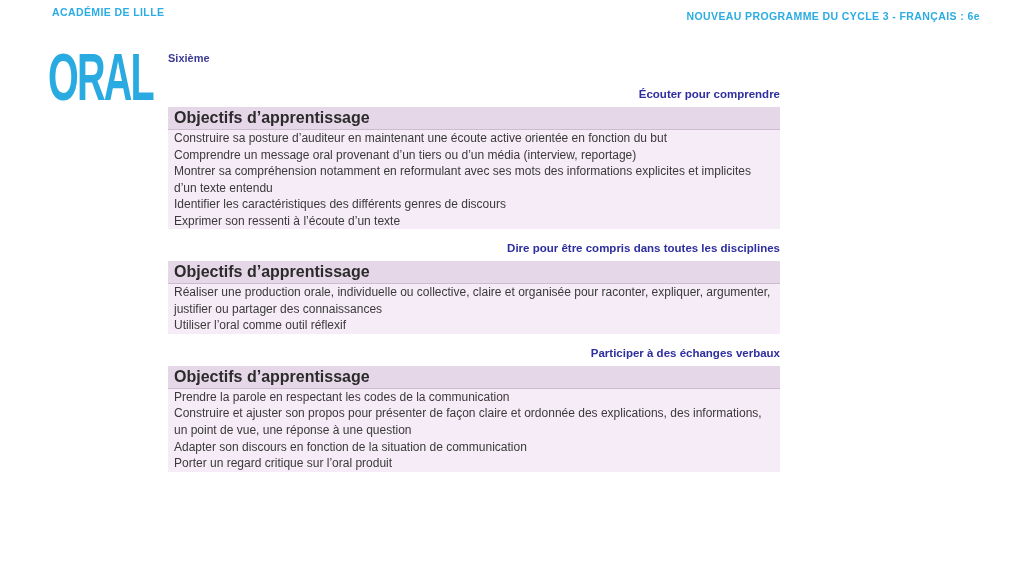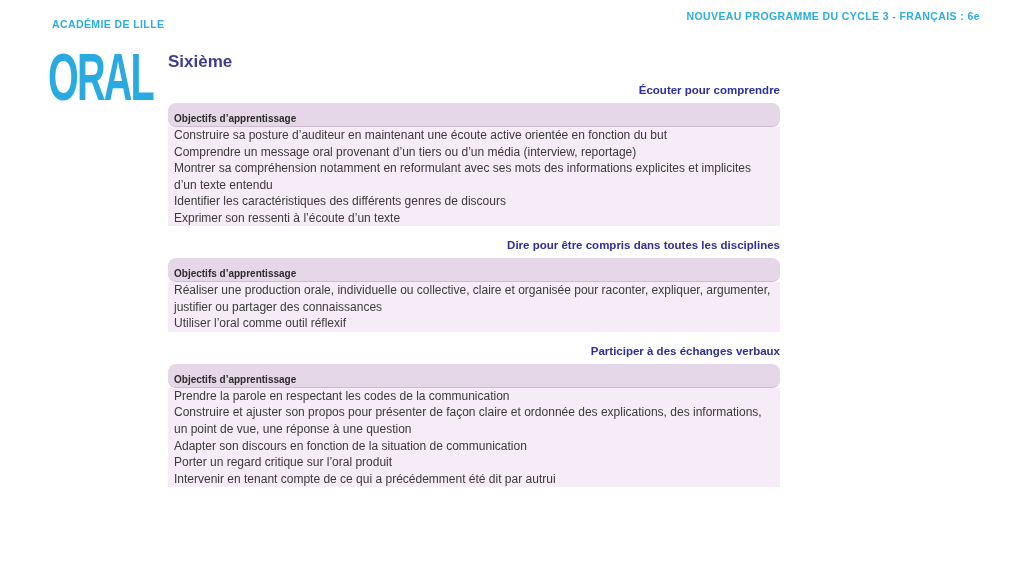--- a/index.html
+++ b/index.html
@@ -10,21 +10,21 @@
     position: relative;
     width: 1024px;
     height: 576px;
     background: #ffffff;
     overflow: hidden;
   }
 
   .top-left-label {
     position: absolute;
     left: 52px;
-    top: 18px;
+    top: 6px;
     color: #2bace2;
     font-size: 10.5px;
     font-weight: 600;
     letter-spacing: 0.4px;
   }
 
   .top-right-label {
     position: absolute;
     right: 44px;
     top: 10px;
@@ -50,23 +50,23 @@
 
   .content {
     position: absolute;
     left: 168px;
     top: 52px;
     width: 612px;
   }
 
   .page-title {
     color: #3c3c96;
-    font-size: 17px;
+    font-size: 11px;
     font-weight: 600;
-    margin-bottom: 12px;
+    margin-bottom: 24px;
   }
 
   .section { margin-bottom: 2px; }
 
   .section-title {
     color: #2e2ea0;
     font-size: 11.5px;
     font-weight: bold;
     margin-bottom: 7px;
     text-align: right;
@@ -74,24 +74,23 @@
 
   .obj-table {
     width: 100%;
     margin-bottom: 13px;
   }
 
   .obj-header {
     background: #e6d7e8;
     border-bottom: 1px solid #cdbccf;
     color: #2b2b2b;
-    font-size: 10px;
+    font-size: 16px;
     font-weight: bold;
-    padding: 10px 6px 2px 6px;
-    border-radius: 8px;
+    padding: 2px 6px 2px 6px;
   }
 
   .obj-row {
     background: #f6ecf7;
     color: #3a3a3a;
     font-size: 12px;
     line-height: 1.38;
     padding: 0 6px;
   }
 </style>
@@ -132,18 +131,17 @@
     </div>
 
     <div class="section">
       <div class="section-title">Participer à des échanges verbaux</div>
       <div class="obj-table">
         <div class="obj-header">Objectifs d’apprentissage</div>
         <div class="obj-row">Prendre la parole en respectant les codes de la communication</div>
         <div class="obj-row">Construire et ajuster son propos pour présenter de façon claire et ordonnée des explications, des informations, un point de vue, une réponse à une question</div>
         <div class="obj-row">Adapter son discours en fonction de la situation de communication</div>
         <div class="obj-row">Porter un regard critique sur l’oral produit</div>
-        <div class="obj-row">Intervenir en tenant compte de ce qui a précédemment été dit par autrui</div>
       </div>
     </div>
 
   </div>
 </div>
 
 </body></html>

